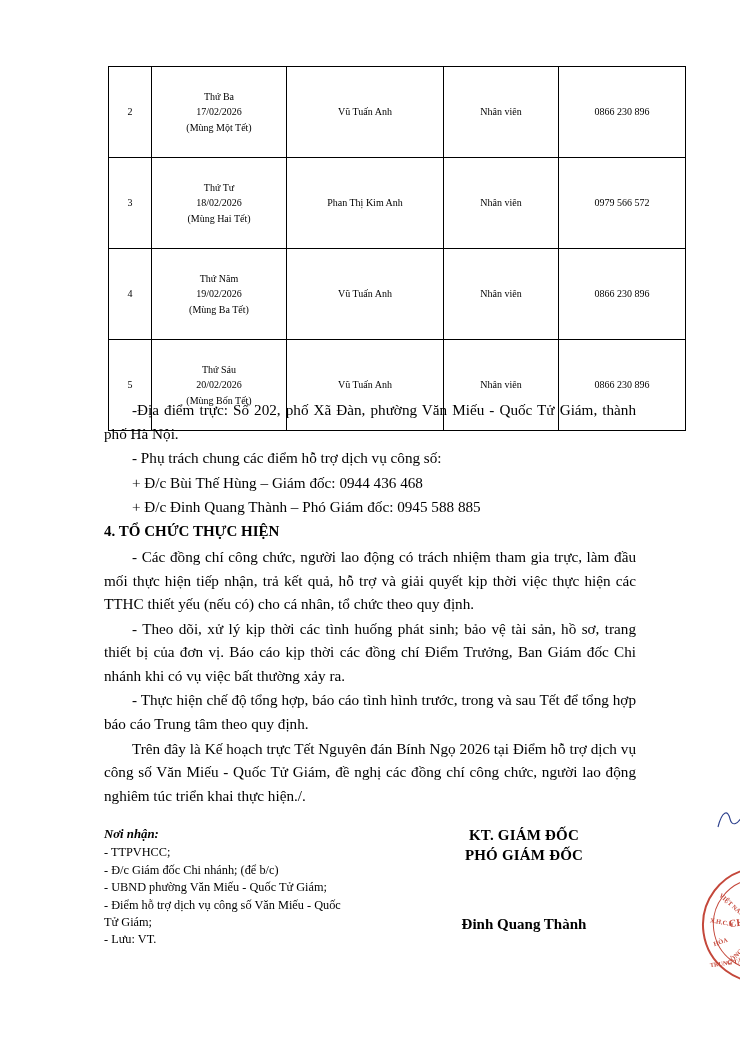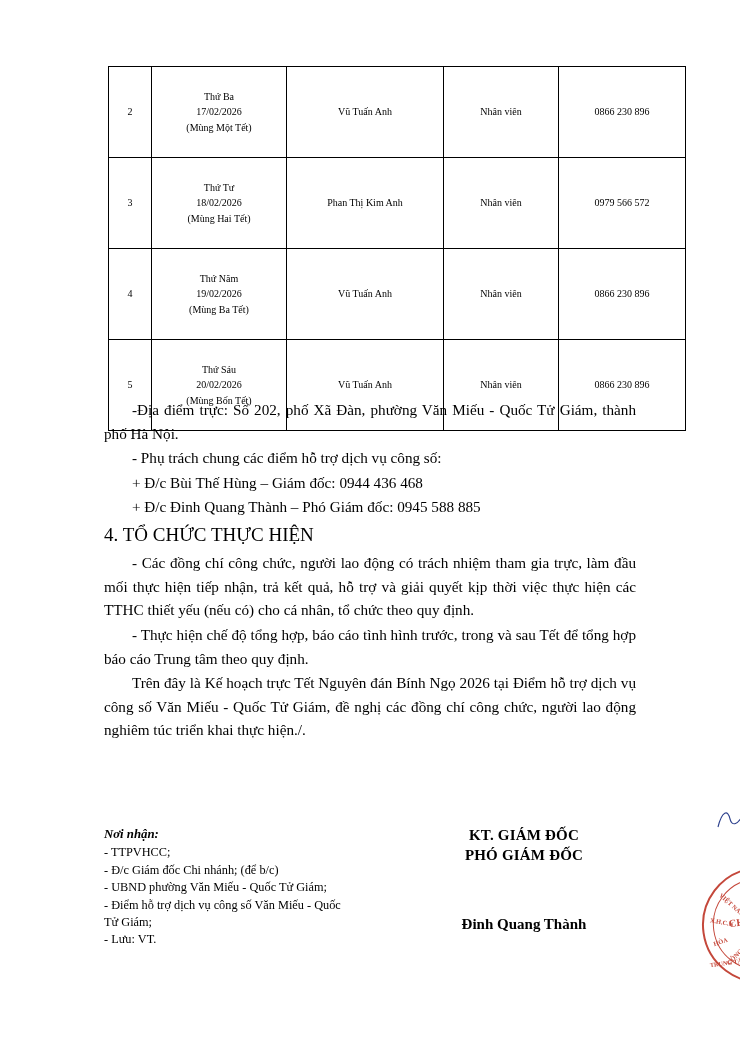--- a/index.html
+++ b/index.html
@@ -54,23 +54,23 @@
     width: 532px;
   }
   p.para {
     margin: 0 0 1px 0;
     font-size: 15.2px;
     line-height: 1.55;
     text-align: justify;
   }
   p.indent { text-indent: 28px; }
   p.heading {
-    font-weight: normal;
+    font-weight: bold;
     margin: 0 0 2px 0;
-    font-size: 19px;
+    font-size: 15px;
     line-height: 1.55;
   }
   .gap-s { margin-top: 4px; }
   
   .footer {
     position: absolute;
     top: 825px;
     left: 104px;
     width: 540px;
     height: 180px;
@@ -223,20 +223,21 @@
     </tbody>
   </table>
 
   <div class="content">
     <p class="para indent">-Địa điểm trực: Số 202, phố Xã Đàn, phường Văn Miếu - Quốc Tử Giám, thành phố Hà Nội.</p>
     <p class="para indent gap-s">- Phụ trách chung các điểm hỗ trợ dịch vụ công số:</p>
     <p class="para indent gap-s">+ Đ/c Bùi Thế Hùng – Giám đốc: 0944 436 468</p>
     <p class="para indent gap-s">+ Đ/c Đinh Quang Thành – Phó Giám đốc: 0945 588 885</p>
     <p class="heading gap-s">4. TỔ CHỨC THỰC HIỆN</p>
     <p class="para indent gap-s">- Các đồng chí công chức, người lao động có trách nhiệm tham gia trực, làm đầu mối thực hiện tiếp nhận, trả kết quả, hỗ trợ và giải quyết kịp thời việc thực hiện các TTHC thiết yếu (nếu có) cho cá nhân, tổ chức theo quy định.</p>
+    <p class="para indent gap-s">- Theo dõi, xử lý kịp thời các tình huống phát sinh; bảo vệ tài sản, hồ sơ, trang thiết bị của đơn vị. Báo cáo kịp thời các đồng chí Điểm Trưởng, Ban Giám đốc Chi nhánh khi có vụ việc bất thường xảy ra.</p>
     <p class="para indent gap-s">- Thực hiện chế độ tổng hợp, báo cáo tình hình trước, trong và sau Tết để tổng hợp báo cáo Trung tâm theo quy định.</p>
     <p class="para indent gap-s">Trên đây là Kế hoạch trực Tết Nguyên đán Bính Ngọ 2026 tại Điểm hỗ trợ dịch vụ công số Văn Miếu - Quốc Tử Giám, đề nghị các đồng chí công chức, người lao động nghiêm túc triển khai thực hiện./.</p>
   </div>
 
   <div class="footer">
 
     <div class="recipients">
       <div class="title">Nơi nhận:</div>
       <span class="r-line">- TTPVHCC;</span>
       <span class="r-line">- Đ/c Giám đốc Chi nhánh; (để b/c)</span>

